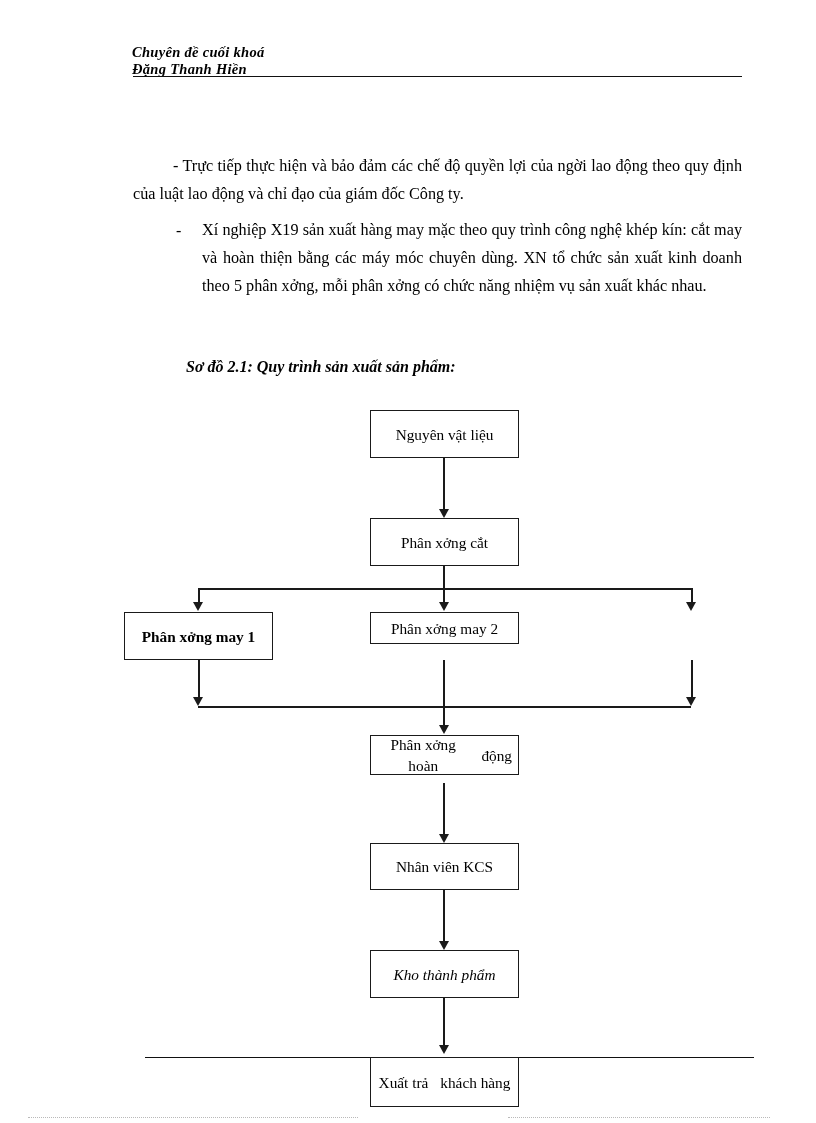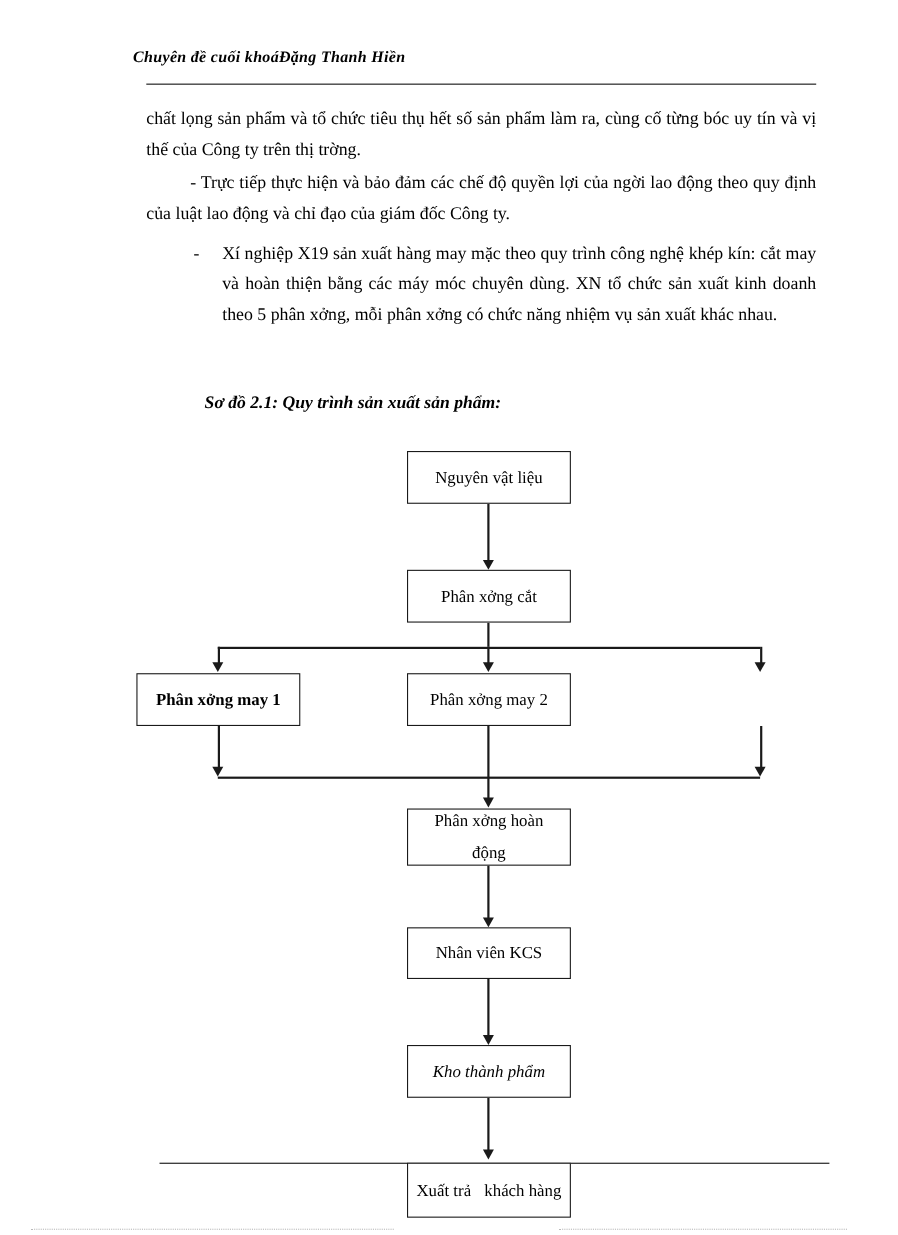--- a/index.html
+++ b/index.html
@@ -15,27 +15,28 @@
     position: relative;
     width: 816px;
     height: 1123px;
     overflow: hidden;
     background: #ffffff;
   }
 
   
   .header {
     position: absolute;
-    left: 121px;
+    left: 132px;
     top: 44px;
     width: 609px;
     height: 26px;
     display: flex;
-    justify-content: flex-start;
+    justify-content: space-between;
     align-items: baseline;
+    flex-direction: column;
   }
   .header-text {
     font-weight: bold;
     font-style: italic;
     font-size: 14.5px;
     letter-spacing: 0.3px;
     white-space: nowrap;
   }
   .header-rule {
     position: absolute;
@@ -153,23 +154,20 @@
 <body>
 
 <div class="page">
 
   <div class="header">
     <div class="header-text">Chuyên đề cuối khoá</div>
     <div class="header-text">Đặng Thanh Hiền</div>
   </div>
   <div class="header-rule"></div>
 
-  <div class="body-block" style="top:94px;">
-    <p class="para">chất lọng   sản phẩm và tổ chức tiêu thụ hết số sản phẩm làm ra, cùng cố từng bóc   uy tín và vị thế của Công ty trên thị trờng.</p>
-  </div>
 
   <div class="body-block" style="top:152px;">
     <p class="para indent">- Trực tiếp thực hiện và bảo đảm các chế độ quyền lợi của ngời   lao động theo quy định của luật lao động và chỉ đạo của giám đốc Công ty.</p>
   </div>
 
   <div class="bullet-row" style="top:216px;">
     <div class="bullet-mark">-</div>
     <div class="bullet-body">Xí nghiệp X19 sản xuất hàng may mặc theo quy trình công nghệ khép kín: cắt may và hoàn thiện bằng các máy móc chuyên dùng. XN tổ chức sản xuất kinh doanh theo 5 phân xởng,   mỗi phân xởng có chức năng nhiệm vụ sản xuất khác nhau.</div>
   </div>
 
@@ -195,35 +193,35 @@
 
     <div class="edge v" style="left:431px; top:588px; height:16px;"></div>
     <div class="arrow" style="left:426.5px; top:602px;"></div>
 
     <div class="edge v" style="left:679px; top:588px; height:16px;"></div>
     <div class="arrow" style="left:674px; top:602px;"></div>
 
     <div class="node" style="left:112px; top:612px; width:149px; height:48px;font-weight:bold;">
       <span>Phân xởng   may 1</span>
     </div>
-    <div class="node" style="left:358px; top:612px; width:149px; height:48px;">
+    <div class="node" style="left:358px; top:612px; width:149px; height:32px;">
       <span>Phân xởng   may 2</span>
     </div>
 
     <div class="edge v" style="left:186px; top:660px; height:38px;"></div>
     <div class="arrow" style="left:181px; top:697px;"></div>
 
     <div class="edge v" style="left:679px; top:660px; height:38px;"></div>
     <div class="arrow" style="left:674px; top:697px;"></div>
 
     <div class="edge h" style="left:186px; top:706px; width:493px;"></div>
     <div class="edge v" style="left:431px; top:660px; height:66px;"></div>
     <div class="arrow" style="left:426.5px; top:725px;"></div>
 
-    <div class="node" style="left:358px; top:735px; width:149px; height:52px; flex-direction:column;justify-content:space-between;">
+    <div class="node" style="left:358px; top:735px; width:149px; height:40px; justify-content:space-between;">
       <span>Phân xởng   hoàn</span>
       <span>động</span>
     </div>
 
     <div class="edge v" style="left:431px; top:783px; height:52px;"></div>
     <div class="arrow" style="left:426.5px; top:834px;"></div>
 
     <div class="node" style="left:358px; top:843px; width:149px; height:47px;">
       <span>Nhân viên KCS</span>
     </div>

